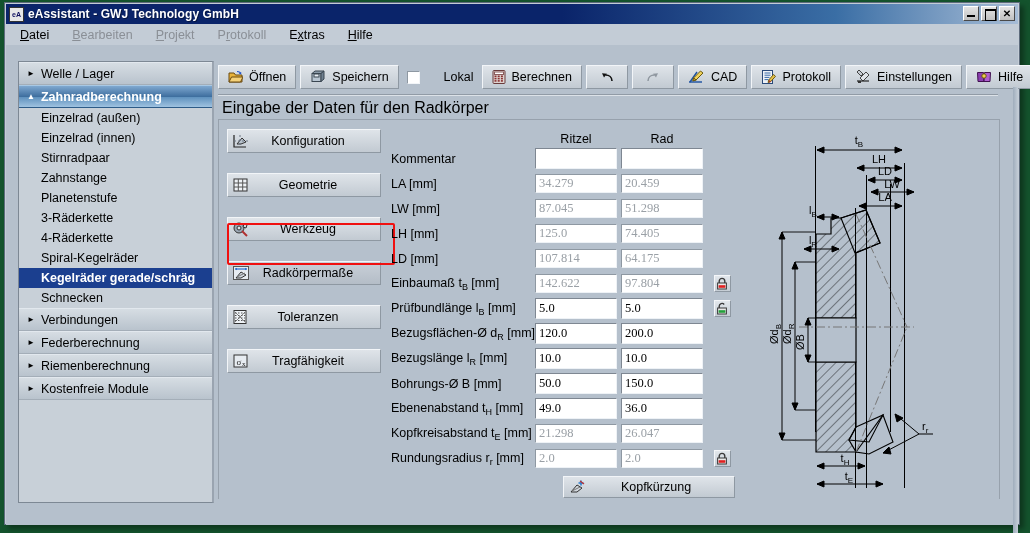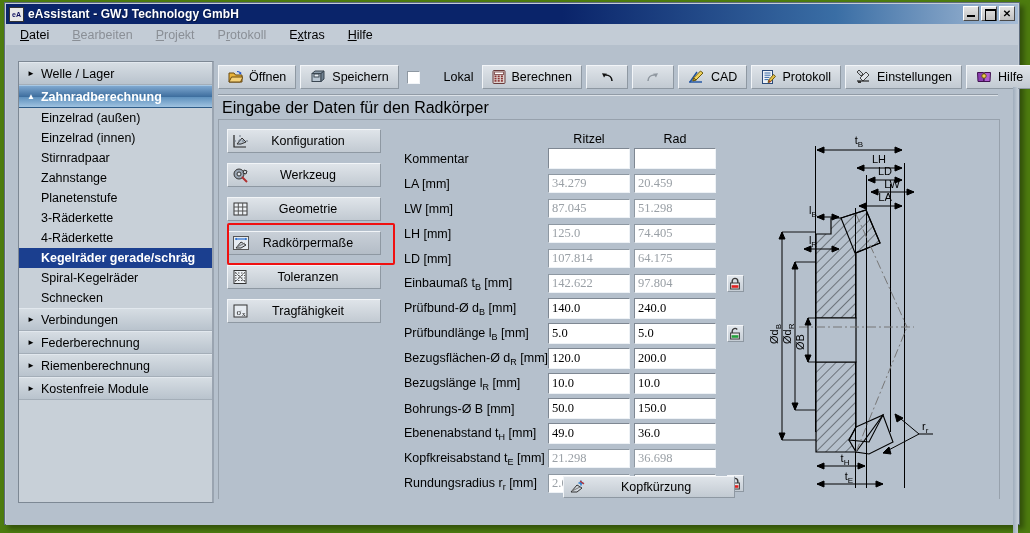--- a/index.html
+++ b/index.html
@@ -6,21 +6,21 @@
   html, body {
     margin: 0; padding: 0;
     width: 1030px; height: 533px;
     overflow: hidden;
     background: #ffffff;
     font-family: "Liberation Sans", sans-serif;
   }
   #root {
     position: relative;
     width: 1030px; height: 533px;
-    background: #4d7c0f;
+    background: #14532d;
   }
 
   
   #window {
     position: absolute;
     left: 4px; top: 2px;
     width: 1016px; height: 523px;
     background: #c3ccd6;
     border: 1px solid #5d6b7c;
     box-shadow: 4px 4px 5px rgba(0,0,0,0.35);
@@ -172,21 +172,21 @@
     background: #b5c0cc;
     border: 1px solid #97a1ac;
     border-bottom: none;
     overflow: hidden;
   }
 
   
   #tabcol {
     position: absolute; left: 8px; top: 9px;
     width: 154px;
-    display: flex; flex-direction: column; gap: 10px;
+    display: flex; flex-direction: column; gap: 20px;
   }
   .mbtn {
     height: 24px;
     background: linear-gradient(to bottom,#dfe4e9,#c2cad2);
     border: 1px solid;
     border-color: #f2f5f8 #8e98a2 #8e98a2 #f2f5f8;
     display: flex; align-items: center;
     font-size: 12.5px; color: #000;
     position: relative;
   }
@@ -201,21 +201,20 @@
     width: 168px; height: 42px;
     border: 2px solid #f01010;
     border-radius: 2px;
     pointer-events: none;
   }
 
   
   #form {
     position: absolute; left: 172px; top: 4px;
     width: 360px;
-    margin-left: 13px;
   }
   .hdrrow { display:flex; height: 22px; align-items:flex-end; }
   .hdrrow .lbl { width: 140px; }
   .hdrrow .colh {
     width: 82px; text-align: center; font-size: 12.5px; color:#000;
     margin-left: 4px;
   }
   .frow { display:flex; align-items:center; height: 25px; }
   .frow .lbl {
     width: 140px; font-size: 12.5px; color: #000; white-space: nowrap;
@@ -314,25 +313,25 @@
           </div>
       <div class="leaf">
             <span>Planetenstufe</span>
           </div>
       <div class="leaf">
             <span>3-Räderkette</span>
           </div>
       <div class="leaf">
             <span>4-Räderkette</span>
           </div>
+      <div class="leaf">
+            <span>Spiral-Kegelräder</span>
+          </div>
       <div class="leaf sel">
             <span>Kegelräder gerade/schräg</span>
-          </div>
-      <div class="leaf">
-            <span>Spiral-Kegelräder</span>
           </div>
       <div class="leaf">
             <span>Schnecken</span>
           </div>
       <div class="cat">
         <span class="tri">►</span>
         <span>Verbindungen</span>
       </div>
       <div class="cat">
         <span class="tri">►</span>
@@ -475,36 +474,36 @@
                     <path d="M2 2v12h12" stroke="#222" fill="none" stroke-width="1.2"></path>
                     <path d="M5 11l5-6 4 4-5 2z" fill="#b9c3cd" stroke="#333"></path>
                     <path d="M8 2v12M2 8h14" stroke="#6b7582" stroke-dasharray="2 2"></path>
                   </svg>
             </span>
             <span class="mlbl">Konfiguration</span>
           </div>
           <div class="mbtn">
             <span class="mico">
               <svg width="18" height="16" viewBox="0 0 18 16">
+                    <rect x="2" y="2" width="13" height="12" fill="#eef2f6" stroke="#333"></rect>
+                    <path d="M2 6h13M2 10h13M6.3 2v12M10.7 2v12" stroke="#555"></path>
+                  </svg>
+            </span>
+            <span class="mlbl">Geometrie</span>
+          </div>
+          <div class="mbtn">
+            <span class="mico">
+              <svg width="18" height="16" viewBox="0 0 18 16">
                     <circle cx="7" cy="7" r="5" fill="#9aa6b3" stroke="#333"></circle>
                     <circle cx="7" cy="7" r="2" fill="#dfe4e9" stroke="#333"></circle>
                     <path d="M10 10l5 5" stroke="#b03030" stroke-width="2"></path>
                     <path d="M12 3l3 1-1 3-3-1z" fill="#cfd6dd" stroke="#333"></path>
                   </svg>
             </span>
             <span class="mlbl">Werkzeug</span>
-          </div>
-          <div class="mbtn">
-            <span class="mico">
-              <svg width="18" height="16" viewBox="0 0 18 16">
-                    <rect x="2" y="2" width="13" height="12" fill="#eef2f6" stroke="#333"></rect>
-                    <path d="M2 6h13M2 10h13M6.3 2v12M10.7 2v12" stroke="#555"></path>
-                  </svg>
-            </span>
-            <span class="mlbl">Geometrie</span>
           </div>
           <div class="mbtn active">
             <span class="mico">
               <svg width="18" height="16" viewBox="0 0 18 16">
                     <rect x="1.5" y="1.5" width="15" height="13" fill="#e7ecf1" stroke="#555"></rect>
                     <path d="M3 4h12" stroke="#2a6fd0" stroke-width="1.2"></path>
                     <path d="M3 4l2-1.3v2.6zM15 4l-2-1.3v2.6z" fill="#2a6fd0"></path>
                     <path d="M4 13l5-6 5 3-5 3z" fill="#cfd6dd" stroke="#333"></path>
                     <path d="M5 12l8-4" stroke="#777"></path>
                   </svg>
@@ -594,28 +593,20 @@
                   <div class="lock">
               <svg width="12" height="13" viewBox="0 0 12 13">
                       <path d="M3.2 6V4.2a2.8 2.8 0 0 1 5.6 0V6" stroke="#3a3a3a" stroke-width="1.4" fill="none"></path>
                       <rect x="1.6" y="6" width="8.8" height="6" fill="#e8e8e8" stroke="#3a3a3a"></rect>
                       <rect x="2.6" y="8.2" width="6.8" height="2.6" fill="#e02020"></rect>
                     </svg>
             </div>
                 </div>
           </div>
 
-          <div class="frow">
-            <div class="lbl"><span>Prüfbund-Ø d</span><sub>B</sub><span> [mm]</span></div>
-            <div class="fin tall">140.0</div>
-            <div class="fin tall">240.0</div>
-            <div class="lockcell">
-                  <div class="lock empty"></div>
-                </div>
-          </div>
 
           <div class="frow">
             <div class="lbl"><span>Prüfbundlänge l</span><sub>B</sub><span> [mm]</span></div>
             <div class="fin tall">5.0</div>
             <div class="fin tall">5.0</div>
             <div class="lockcell">
                   <div class="lock">
               <svg width="12" height="13" viewBox="0 0 12 13">
                       <path d="M3.2 6V4.2a2.8 2.8 0 0 1 5.0-1.7" stroke="#3a3a3a" stroke-width="1.4" fill="none"></path>
                       <rect x="1.6" y="6" width="8.8" height="6" fill="#e8e8e8" stroke="#3a3a3a"></rect>
@@ -657,21 +648,21 @@
             <div class="fin tall">49.0</div>
             <div class="fin tall">36.0</div>
             <div class="lockcell">
                   <div class="lock empty"></div>
                 </div>
           </div>
 
           <div class="frow">
             <div class="lbl"><span>Kopfkreisabstand t</span><sub>E</sub><span> [mm]</span></div>
             <div class="fin ro">21.298</div>
-            <div class="fin ro">36.698</div>
+            <div class="fin ro">26.047</div>
             <div class="lockcell">
                   <div class="lock empty"></div>
                 </div>
           </div>
 
           <div class="frow">
             <div class="lbl"><span>Rundungsradius r</span><sub>r</sub><span> [mm]</span></div>
             <div class="fin ro">2.0</div>
             <div class="fin ro">2.0</div>
             <div class="lockcell">

